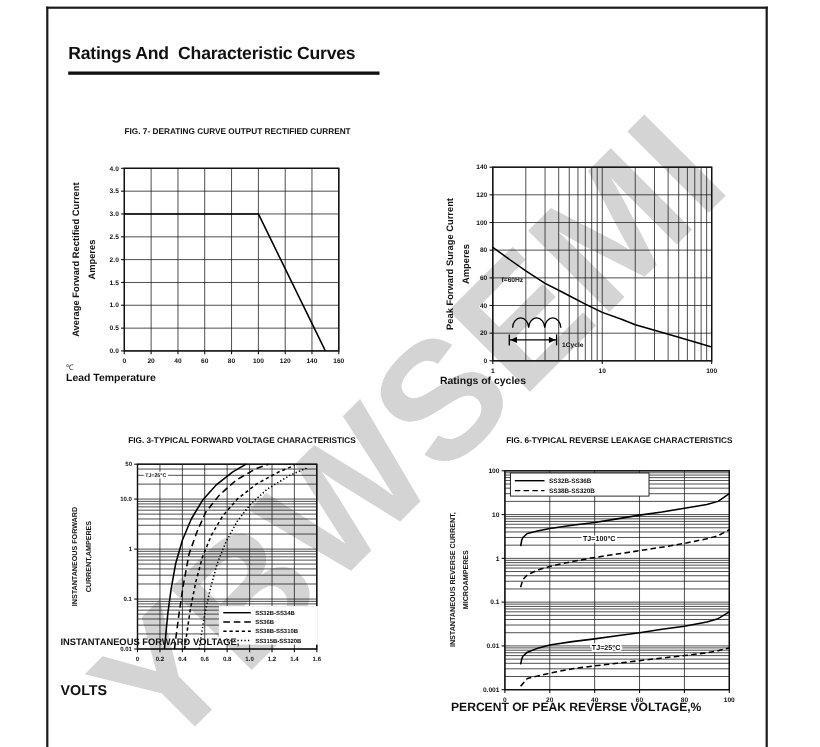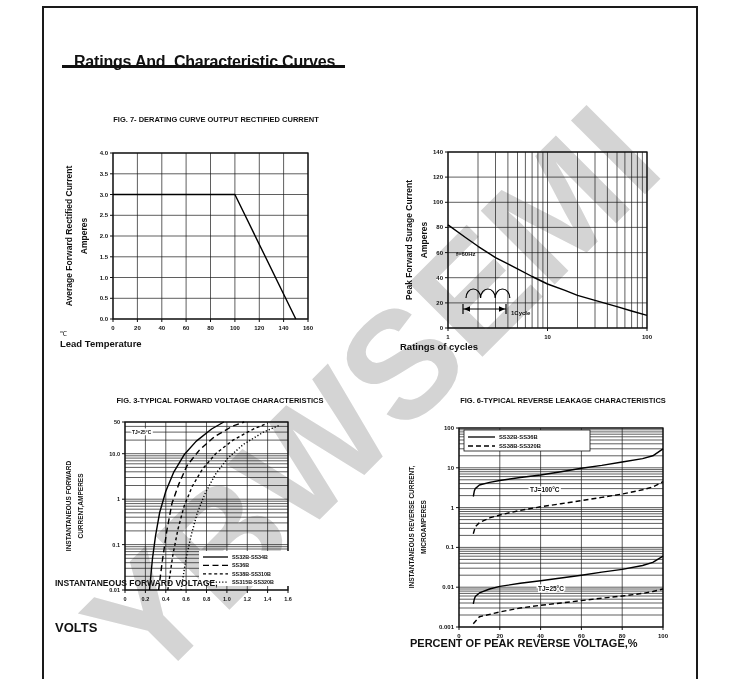--- a/index.html
+++ b/index.html
@@ -2,21 +2,21 @@
 <html><head>
 <meta charset="utf-8">
 <style>
   html,body{margin:0;padding:0;background:#fff;}
   .sheet{position:relative;width:745px;height:679px;background:#fff;overflow:hidden;
          font-family:"Liberation Sans",sans-serif;color:#111;}
   .watermark{position:absolute;left:372px;top:393px;transform:translate(-50%,-50%) rotate(-45deg);
              font-size:152px;font-weight:bold;color:#d4d4d4;white-space:nowrap;letter-spacing:1px;}
   .frame{position:absolute;left:42px;top:6px;width:656px;height:680px;
          border:2px solid #1a1a1a;border-bottom:none;box-sizing:border-box;}
-  .main-title{position:absolute;left:62px;top:41px;margin:12px;font-size:16px;font-weight:bold;
+  .main-title{position:absolute;left:62px;top:41px;margin:0;font-size:16px;font-weight:bold;
               letter-spacing:-0.2px;white-space:pre;}
   .title-underline{position:absolute;left:62px;top:65px;width:283px;height:3px;background:#111;}
   .fig-title{position:absolute;font-size:7.5px;font-weight:bold;text-align:center;line-height:10px;}
   .ylabel{position:absolute;transform:translate(-50%,-50%) rotate(-90deg);text-align:center;
           font-weight:bold;white-space:nowrap;line-height:1.8;}
   .fs85{font-size:8.5px;}
   .fs65{font-size:6.5px;}
   .xlabel{position:absolute;width:300px;text-align:left;font-weight:bold;}
   .plot{position:absolute;overflow:visible;}
   svg text{font-family:"Liberation Sans",sans-serif;}

